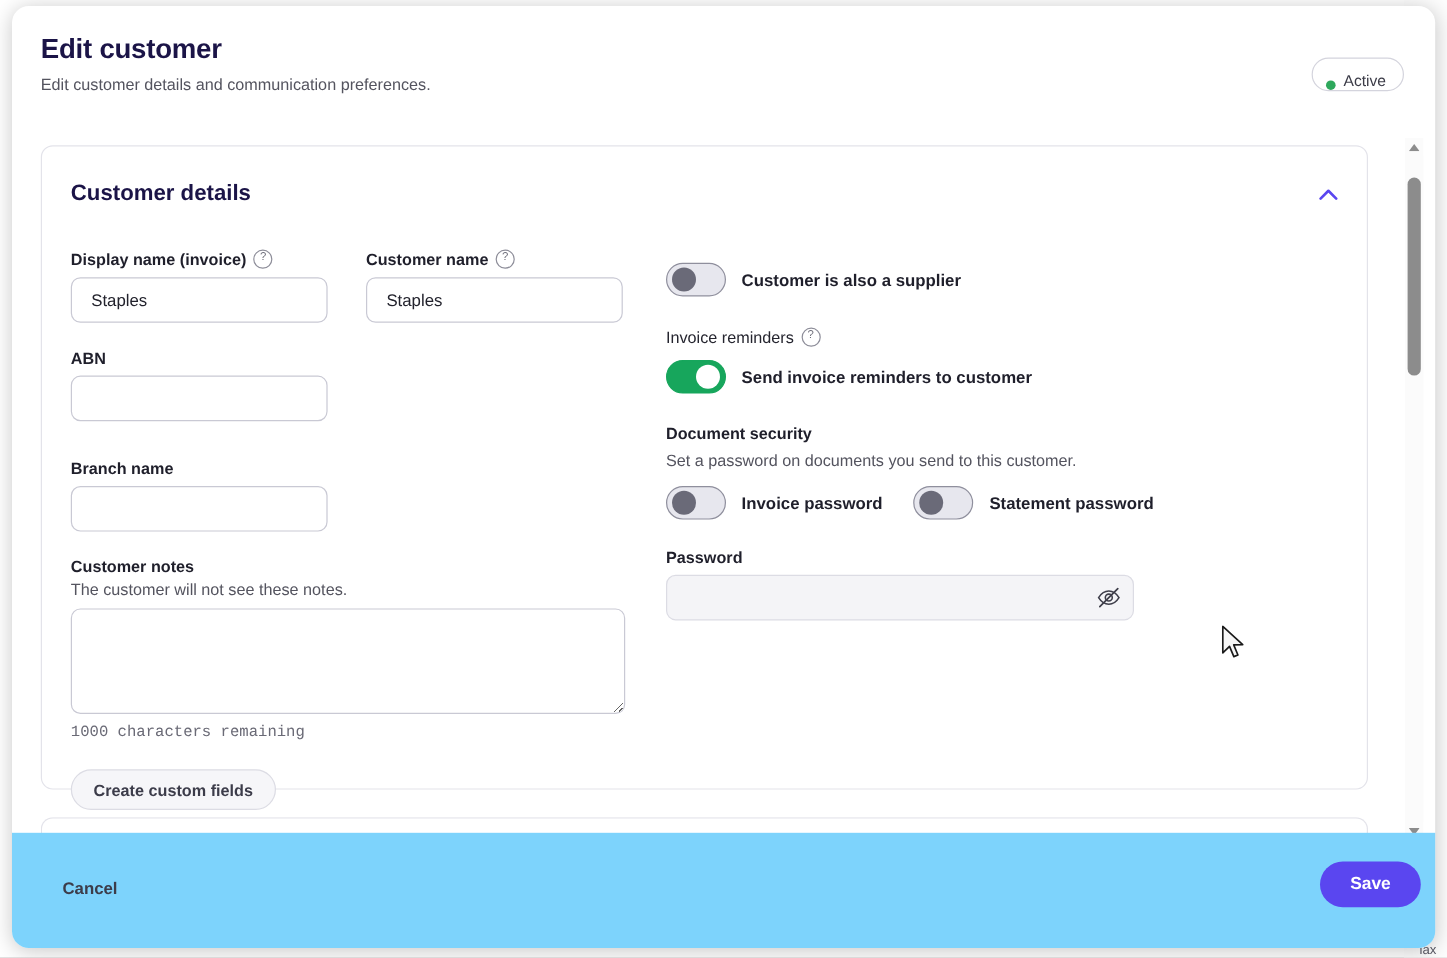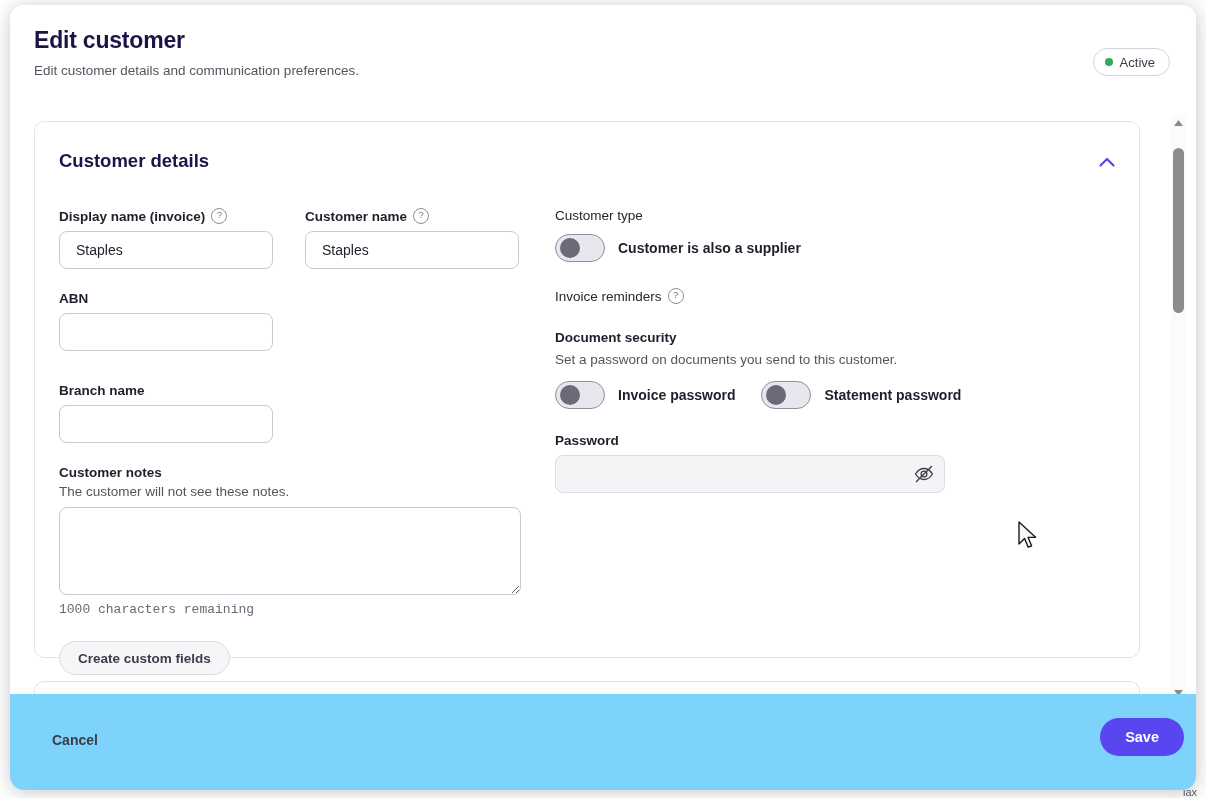--- a/index.html
+++ b/index.html
@@ -84,21 +84,21 @@
   .status-badge {
     position: absolute;
     right: 26px;
     top: 43px;
     height: 26px;
     padding: 0 14px 0 11px;
     border: 1px solid #d4d4dd;
     border-radius: 14px;
     background: #ffffff;
     display: flex;
-    align-items: center;
+    align-items: flex-end;
     gap: 7px;
     font-size: 13px;
     color: #3b3b47;
   }
   .status-dot {
     width: 8px;
     height: 8px;
     border-radius: 50%;
     background: #2ea85c;
     display: block;
@@ -498,35 +498,38 @@
           <textarea class="notes-area" style=""></textarea>
           <div class="char-count">1000 characters remaining</div>
         </div>
 
         <button class="pill-btn">Create custom fields</button>
       </div>
 
       <div class="col-right">
 
         <div>
-          <div class="field-label regular">
-            <span>Customer type</span>
-          </div>
           <div class="toggle-row" style="margin-top:11px;text-align:center;">
             <div class="toggle off">
               <span class="knob"></span>
             </div>
             <span class="toggle-label">Customer is also a supplier</span>
           </div>
         </div>
 
         <div class="section-gap">
           <div class="field-label regular">
             <span>Invoice reminders</span>
             <span class="help-icon">?</span>
+          </div>
+          <div class="toggle-row" style="margin-top:11px;">
+            <div class="toggle on">
+              <span class="knob"></span>
+            </div>
+            <span class="toggle-label">Send invoice reminders to customer</span>
           </div>
         </div>
 
         <div class="section-gap">
           <div class="field-label">
             <span>Document security</span>
           </div>
           <div class="sec-desc">Set a password on documents you send to this customer.</div>
 
           <div style="display:flex; align-items:center; gap:26px;">

